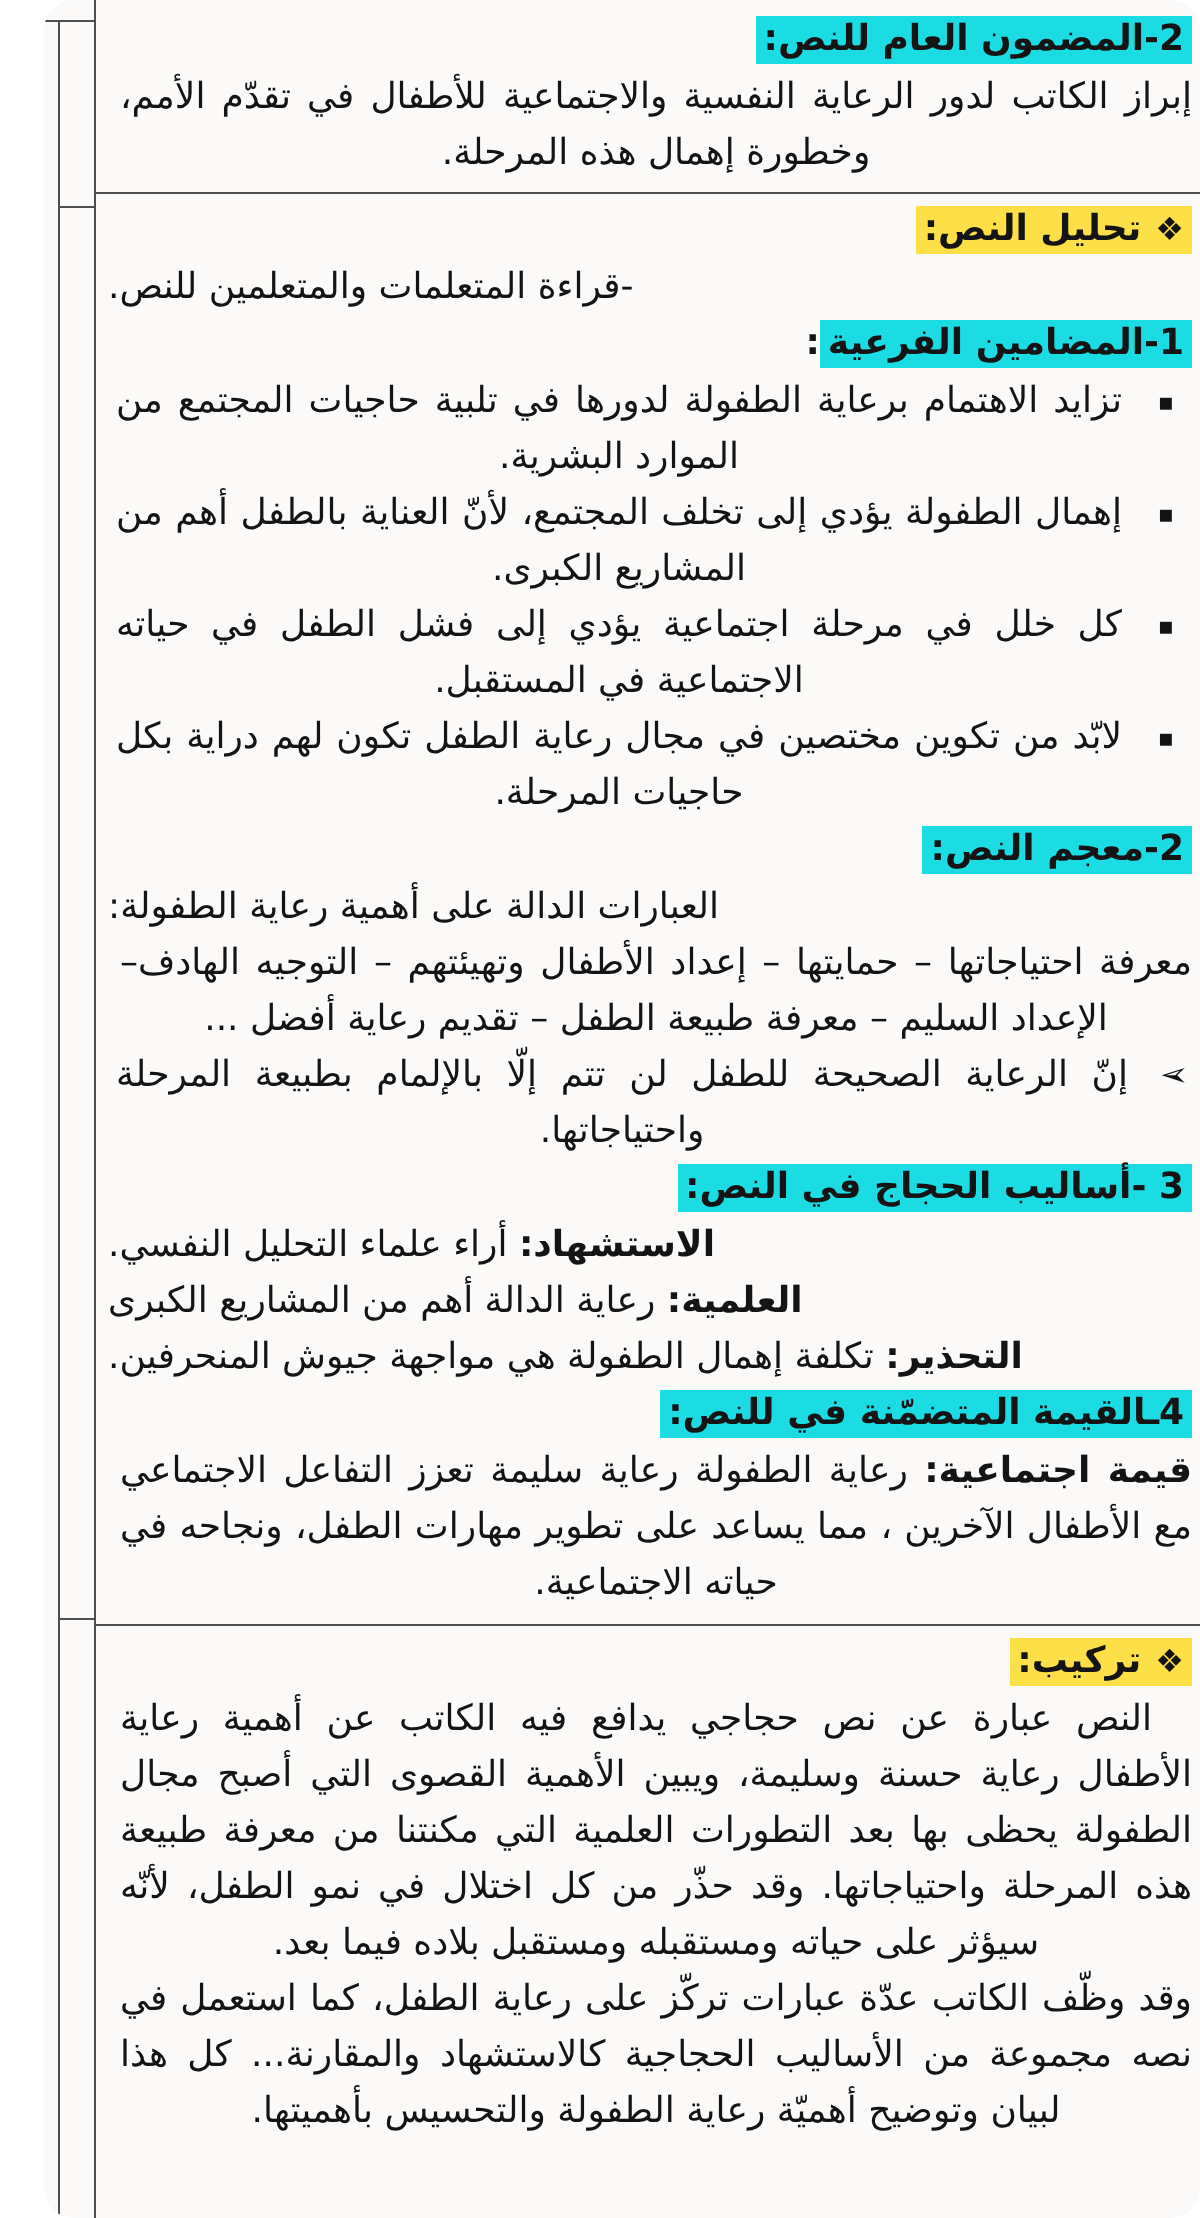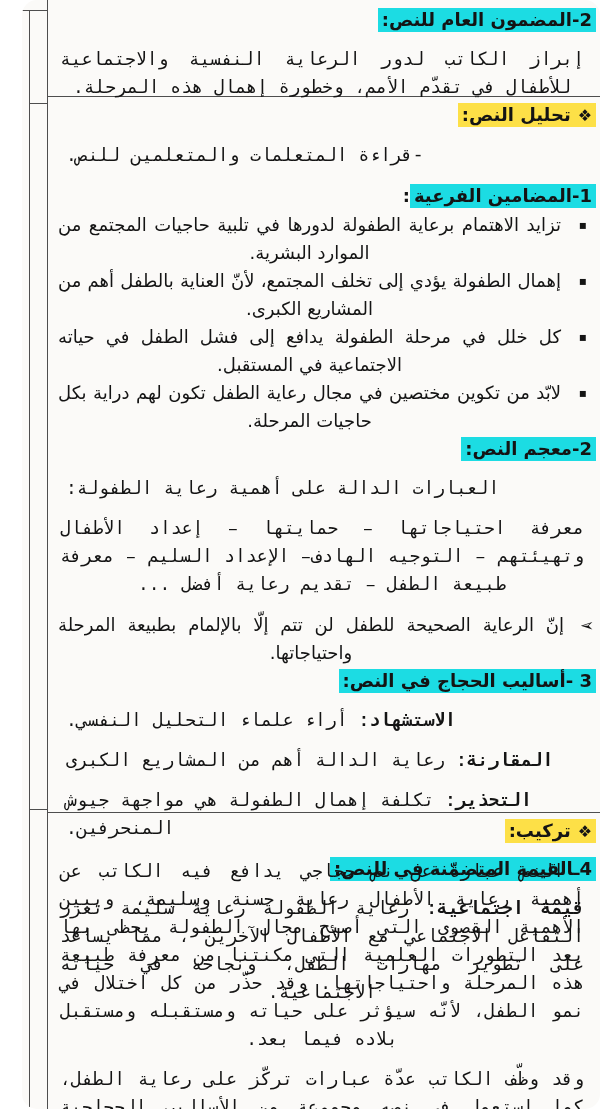--- a/index.html
+++ b/index.html
@@ -33,21 +33,21 @@
   .row2 { top:101px; }
   .row3 { top:817px; }
 
   .hrow { text-align:right; margin:0 0 1px 0; }
   .hl { font-weight:bold; padding:1px 4px 2px 4px; }
   .hl-cyan   { background:#1cdce3; }
   .hl-yellow { background:#fde047; }
   .marker { display:inline-block; margin-left:7px; font-size:16px; }
   .suffix { font-weight:bold; }
 
-  p { margin:12px;font-family:Liberation Mono, monospace; }
+  p { margin:0; }
   .para { text-align:justify; text-align-last:center; margin-left:6px; }
   .line { text-align:left; }
   .indent1 { text-indent:20px; }
 
   .bullet { display:flex; flex-direction:row; margin:0 6px 0 4px; }
   .b-marker { flex:0 0 auto; width:26px; font-size:12px; line-height:28px; text-align:right; padding-right:3px; }
   .b-text { flex:1 1 auto; text-align:justify; text-align-last:center; }
 
   .arrow-item { display:flex; flex-direction:row; margin:0 2px 0 4px; }
   .a-marker { flex:0 0 auto; width:30px; line-height:28px; font-size:17px; text-align:right; }
@@ -92,21 +92,21 @@
       <div class="bullet">
         <span class="b-marker">▪</span>
         <div class="b-text">تزايد الاهتمام برعاية الطفولة لدورها في تلبية حاجيات المجتمع من الموارد البشرية.</div>
       </div>
       <div class="bullet">
         <span class="b-marker">▪</span>
         <div class="b-text">إهمال الطفولة يؤدي إلى تخلف المجتمع، لأنّ العناية بالطفل أهم من المشاريع الكبرى.</div>
       </div>
       <div class="bullet">
         <span class="b-marker">▪</span>
-        <div class="b-text">كل خلل في مرحلة الطفولة يدافع إلى فشل الطفل في حياته الاجتماعية في المستقبل.</div>
+        <div class="b-text">كل خلل في مرحلة اجتماعية يؤدي إلى فشل الطفل في حياته الاجتماعية في المستقبل.</div>
       </div>
       <div class="bullet">
         <span class="b-marker">▪</span>
         <div class="b-text">لابّد من تكوين مختصين في مجال رعاية الطفل تكون لهم دراية بكل حاجيات المرحلة.</div>
       </div>
 
       <div class="hrow">
         <span class="hl hl-cyan">2-معجم النص:</span>
       </div>
       <p class="line">العبارات الدالة على أهمية رعاية الطفولة:</p>
@@ -114,21 +114,21 @@
 
       <div class="arrow-item">
         <span class="a-marker"><span class="g">➢</span></span>
         <div class="a-text">إنّ الرعاية الصحيحة للطفل لن تتم إلّا بالإلمام بطبيعة المرحلة واحتياجاتها.</div>
       </div>
 
       <div class="hrow">
         <span class="hl hl-cyan">3 -أساليب الحجاج  في النص:</span>
       </div>
       <p class="line"><b>الاستشهاد:</b><span> أراء علماء التحليل النفسي.</span></p>
-      <p class="line"><b>المقارنة:</b><span> رعاية الدالة أهم من المشاريع الكبرى</span></p>
+      <p class="line"><b>العلمية:</b><span> رعاية الدالة أهم من المشاريع الكبرى</span></p>
       <p class="line"><b>التحذير:</b><span> تكلفة إهمال الطفولة هي مواجهة جيوش المنحرفين.</span></p>
 
       <div class="hrow">
         <span class="hl hl-cyan">4ـالقيمة المتضمّنة في للنص:</span>
       </div>
       <p class="para"><b>قيمة اجتماعية:</b><span> رعاية الطفولة رعاية سليمة تعزز التفاعل الاجتماعي مع الأطفال الآخرين ، مما يساعد على تطوير مهارات الطفل، ونجاحه في حياته الاجتماعية.</span></p>
     </section>
 
     <section class="row row3">
       <div class="hrow">

